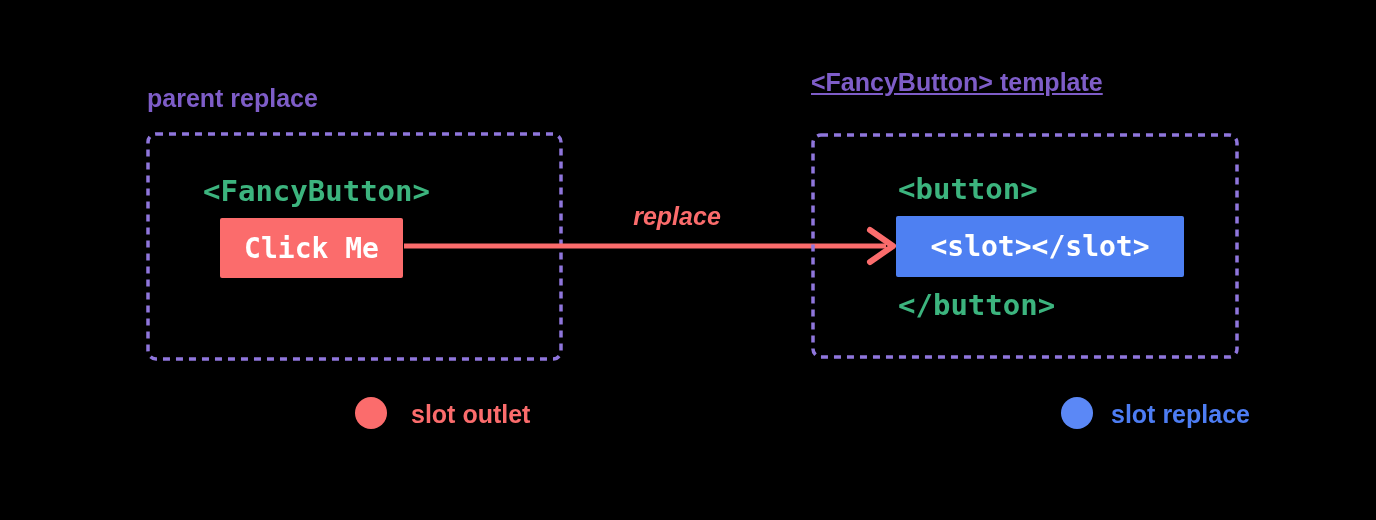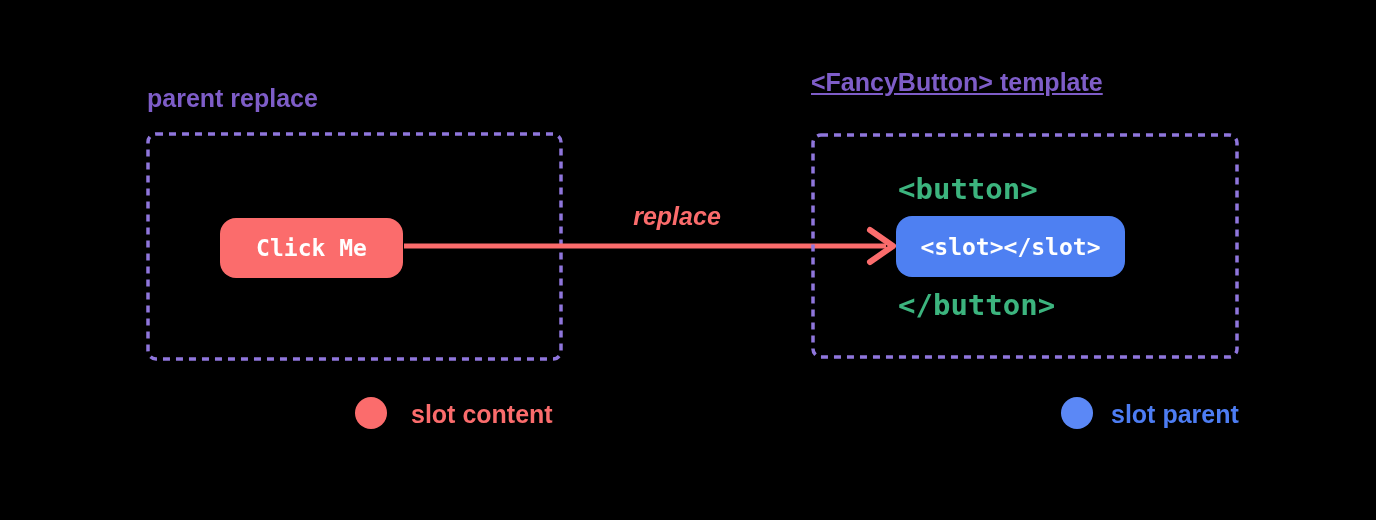--- a/index.html
+++ b/index.html
@@ -39,28 +39,28 @@
   #fb-close  { left: 203px; top: 292px; }
   #btn-open  { left: 898px; top: 174px; }
   #btn-close { left: 898px; top: 290px; }
 
   .pill {
     position: absolute;
     display: flex;
     align-items: center;
     justify-content: center;
     font-family: "DejaVu Sans Mono", "Liberation Mono", monospace;
-    font-size: 23px;
+    font-size: 28px;
     font-weight: 700;
     color: #ffffff;
-    border-radius: 16px;
+    border-radius: 2px;
     white-space: pre;
   }
   #click-me { left: 220px; top: 218px; width: 183px; height: 60px; background: #fb6c6c; }
-  #slot-pill { left: 896px; top: 216px; width: 229px; height: 61px; background: #4e80f2; }
+  #slot-pill { left: 896px; top: 216px; width: 288px; height: 61px; background: #4e80f2; }
 
   #replace-label {
     position: absolute;
     left: 552px; top: 202px; width: 250px;
     text-align: center;
     font-size: 25px;
     font-weight: 700;
     color: #fb6c6c;
     line-height: 28px;
     font-style: italic;
@@ -88,20 +88,21 @@
 <body>
 
 <div class="canvas">
 
   <div class="title" id="left-title">parent replace</div>
 
   <svg class="boxsvg" id="left-box-svg" width="418" height="230">
     <rect x="2" y="2" width="413" height="225" rx="8" ry="8" fill="none" stroke="#8f76dc" stroke-width="3.5" stroke-dasharray="7 6"></rect>
   </svg>
 
+  <div class="code" id="fb-open">&lt;FancyButton&gt;</div>
 
   <div class="pill" id="click-me">Click Me</div>
 
 
   <div id="replace-label">replace</div>
 
   <svg id="arrow-svg" width="500" height="44">
     <line x1="2" y1="22" x2="484" y2="22" stroke="#fb6c6c" stroke-width="5"></line>
     <polyline points="468,6 491,22 468,38" fill="none" stroke="#fb6c6c" stroke-width="6" stroke-linecap="round" stroke-linejoin="round"></polyline>
   </svg>
@@ -112,18 +113,18 @@
     <rect x="2" y="2" width="424" height="222" rx="8" ry="8" fill="none" stroke="#8f76dc" stroke-width="3.5" stroke-dasharray="7 6"></rect>
   </svg>
 
   <div class="code" id="btn-open">&lt;button&gt;</div>
 
   <div class="pill" id="slot-pill">&lt;slot&gt;&lt;/slot&gt;</div>
 
   <div class="code" id="btn-close">&lt;/button&gt;</div>
 
   <div class="legend-dot" id="legend-dot-red"></div>
-  <div class="legend-label" id="legend-label-red">slot content</div>
+  <div class="legend-label" id="legend-label-red">slot outlet</div>
 
   <div class="legend-dot" id="legend-dot-blue"></div>
-  <div class="legend-label" id="legend-label-blue">slot parent</div>
+  <div class="legend-label" id="legend-label-blue">slot replace</div>
 
 </div>
 
 </body></html>

